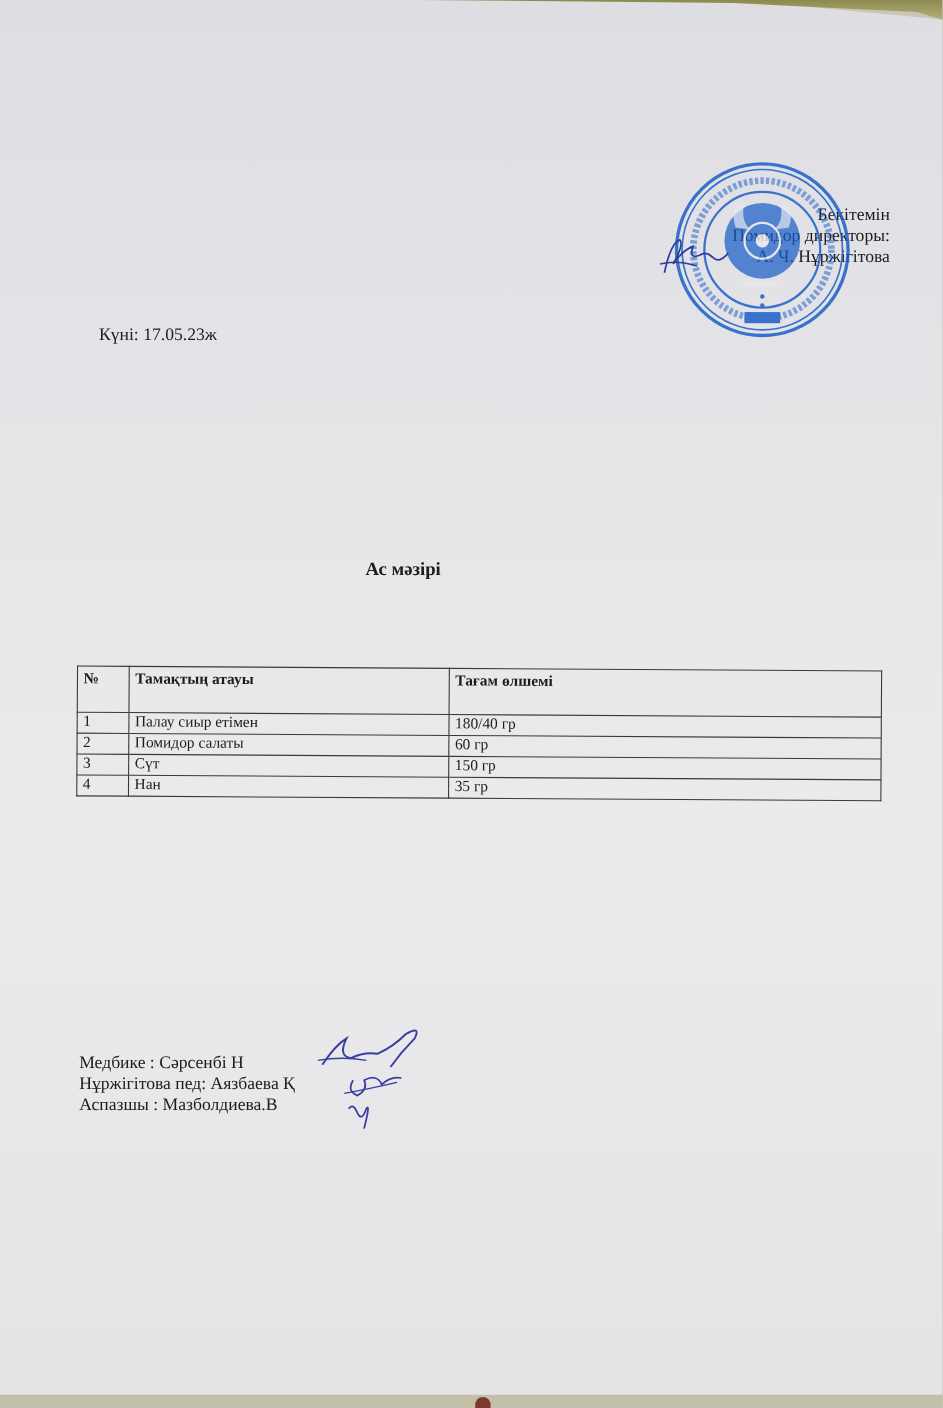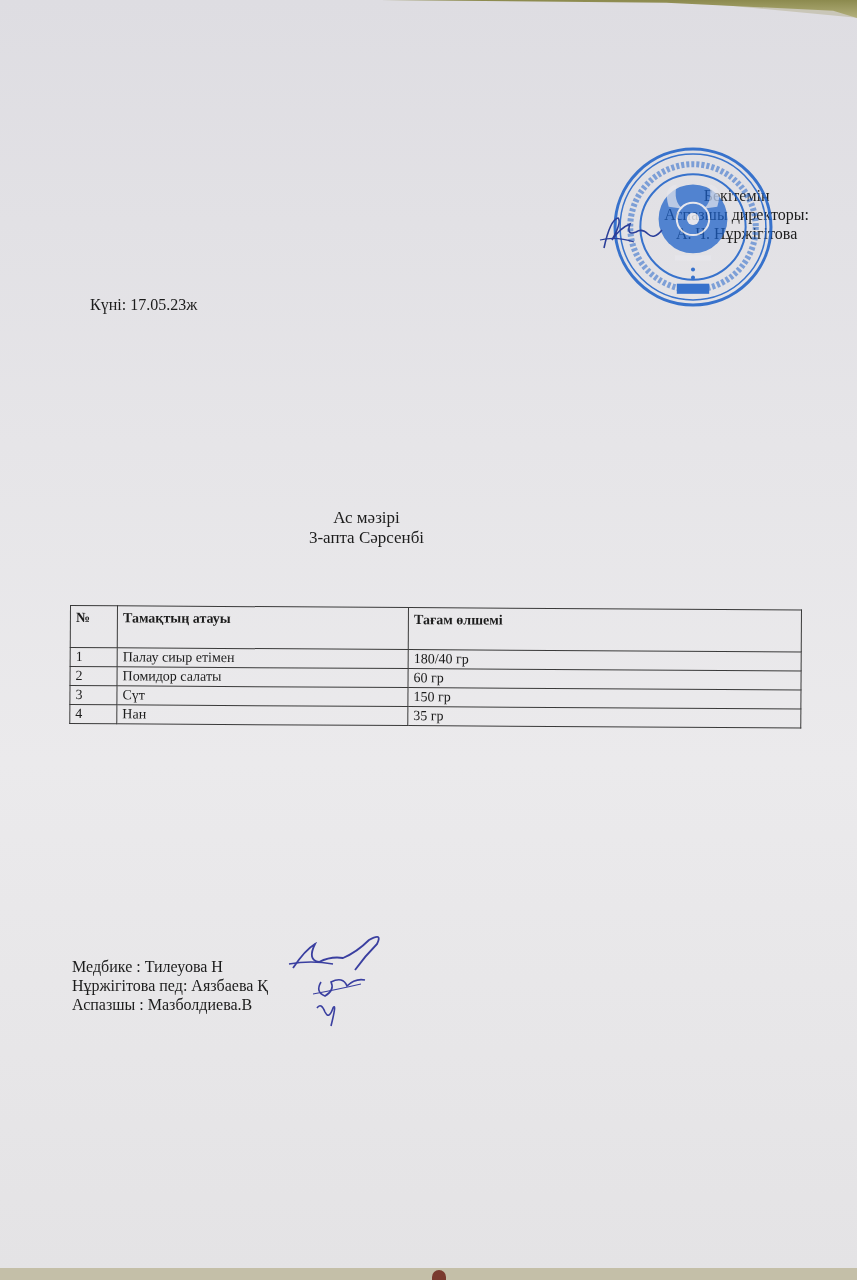--- a/index.html
+++ b/index.html
@@ -48,21 +48,21 @@
       height: 10px;
       border-radius: 8px 8px 0 0;
       background: #7a3a2e;
     }
 
     
     .approval {
       position: absolute;
       top: 186px;
       right: 48px;
-      text-align: center;
+      text-align: right;
       font-size: 16px;
       line-height: 19px;
       z-index: 2;
     }
     .stamp {
       position: absolute;
       left: 612px;
       top: 146px;
       width: 162px;
       height: 162px;
@@ -85,21 +85,21 @@
       font-size: 16px;
       font-family: Liberation Serif, serif;
     }
 
     .title-block {
       position: absolute;
       left: 0;
       width: 733px;
       top: 508px;
       text-align: center;
-      font-weight: normal;
+      font-weight: bold;
       font-size: 17px;
       line-height: 20px;
     }
 
     table.menu {
       position: absolute;
       left: 70px;
       top: 605px;
       width: 732px;
       border-collapse: collapse;
@@ -157,34 +157,33 @@
   <path d="M56 60 Q50 40 64 38 Q60 55 70 62 Z" fill="#e8e8ee" opacity="0.7"></path>
   <path d="M104 60 Q110 40 96 38 Q100 55 90 62 Z" fill="#e8e8ee" opacity="0.7"></path>
   <rect x="62" y="108" width="36" height="5" fill="#e8e8ee" opacity="0.7"></rect>
   <circle cx="80" cy="122" r="2" fill="#1a5fc8"></circle>
   <circle cx="80" cy="130" r="2" fill="#1a5fc8"></circle>
   <rect x="64" y="136" width="32" height="10" fill="#1a5fc8"></rect>
 </svg>
 
 <div class="approval">
   <div>Бекітемін</div>
-  <div>Аспазшы директоры:</div>
+  <div>Помидор директоры:</div>
   <div>А. Ч. Нұржігітова</div>
 </div>
 
 <svg class="signature-director" viewBox="0 0 70 45">
   <path d="M8 38 Q14 10 22 8 Q26 12 16 30 Q24 18 34 14 Q30 26 40 22 Q46 18 52 24 Q58 30 66 20" fill="none" stroke="#2b3f9a" stroke-width="1.6"></path>
   <path d="M4 30 Q20 26 38 32" fill="none" stroke="#2b3f9a" stroke-width="1.2"></path>
 </svg>
 
 <div class="date">Күні: 17.05.23ж</div>
 
 <div class="title-block">
   <div>Ас мәзірі</div>
-  <div>3-апта Сәрсенбі</div>
 </div>
 
 <table class="menu">
   <thead>
     <tr>
       <th class="num">№</th>
       <th class="name">Тамақтың атауы</th>
       <th class="portion">Тағам өлшемі</th>
     </tr>
   </thead>
@@ -206,21 +205,21 @@
     </tr>
     <tr>
       <td class="num">4</td>
       <td class="name">Нан</td>
       <td class="portion">35 гр</td>
     </tr>
   </tbody>
 </table>
 
 <div class="staff">
-  <div>Медбике :  Тилеуова Н</div>
+  <div>Медбике :  Сәрсенбі Н</div>
   <div>Нұржігітова пед: Аязбаева Қ</div>
   <div>Аспазшы : Мазболдиева.В</div>
 </div>
 
 <svg class="staff-signatures" viewBox="0 0 110 100">
   <path d="M8 38 Q20 20 30 14 Q22 30 34 32 Q46 26 58 28 Q72 22 84 10 Q98 2 92 14 Q80 26 70 40" fill="none" stroke="#3a3fa0" stroke-width="1.8"></path>
   <path d="M4 34 Q26 30 48 34" fill="none" stroke="#3a3fa0" stroke-width="1.3"></path>
   <path d="M36 52 Q30 62 40 66 Q50 60 46 52 Q58 46 62 56 Q70 48 80 50" fill="none" stroke="#3a3fa0" stroke-width="1.6"></path>
   <path d="M28 64 Q50 60 76 54" fill="none" stroke="#3a3fa0" stroke-width="1.2"></path>
   <path d="M32 78 Q36 72 40 82 Q44 90 48 78 Q52 72 46 96" fill="none" stroke="#3a3fa0" stroke-width="1.6"></path>

